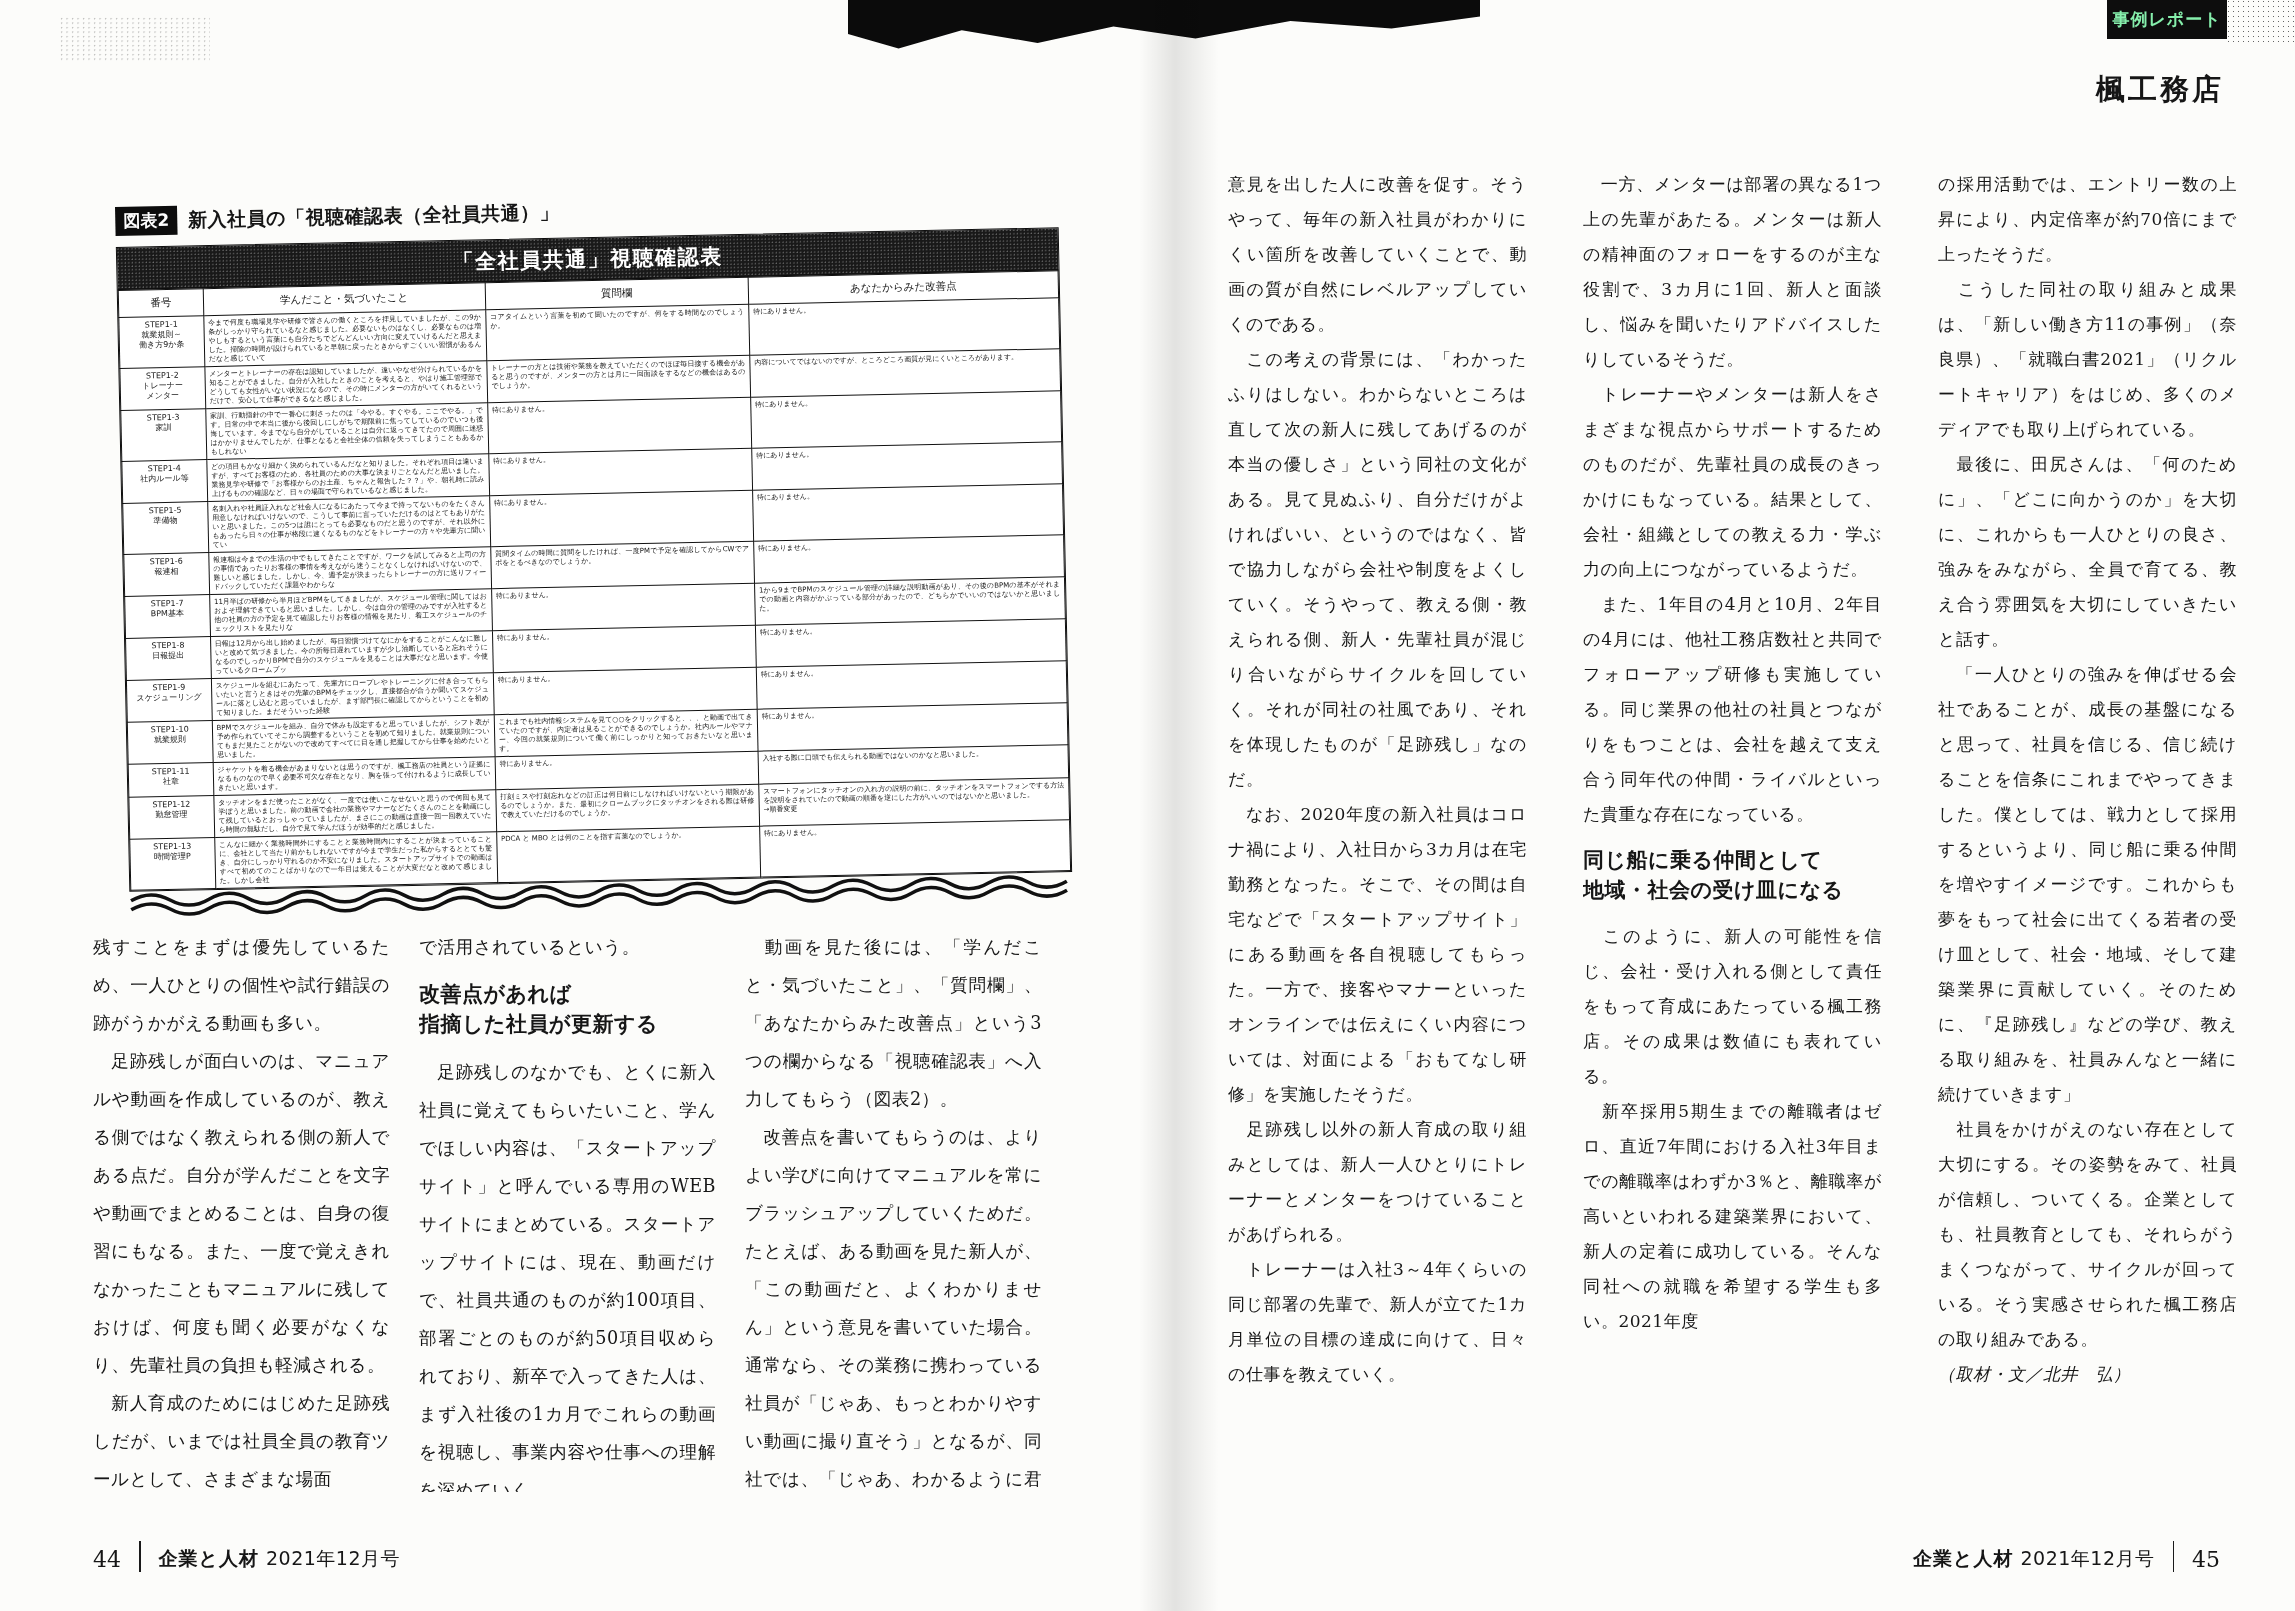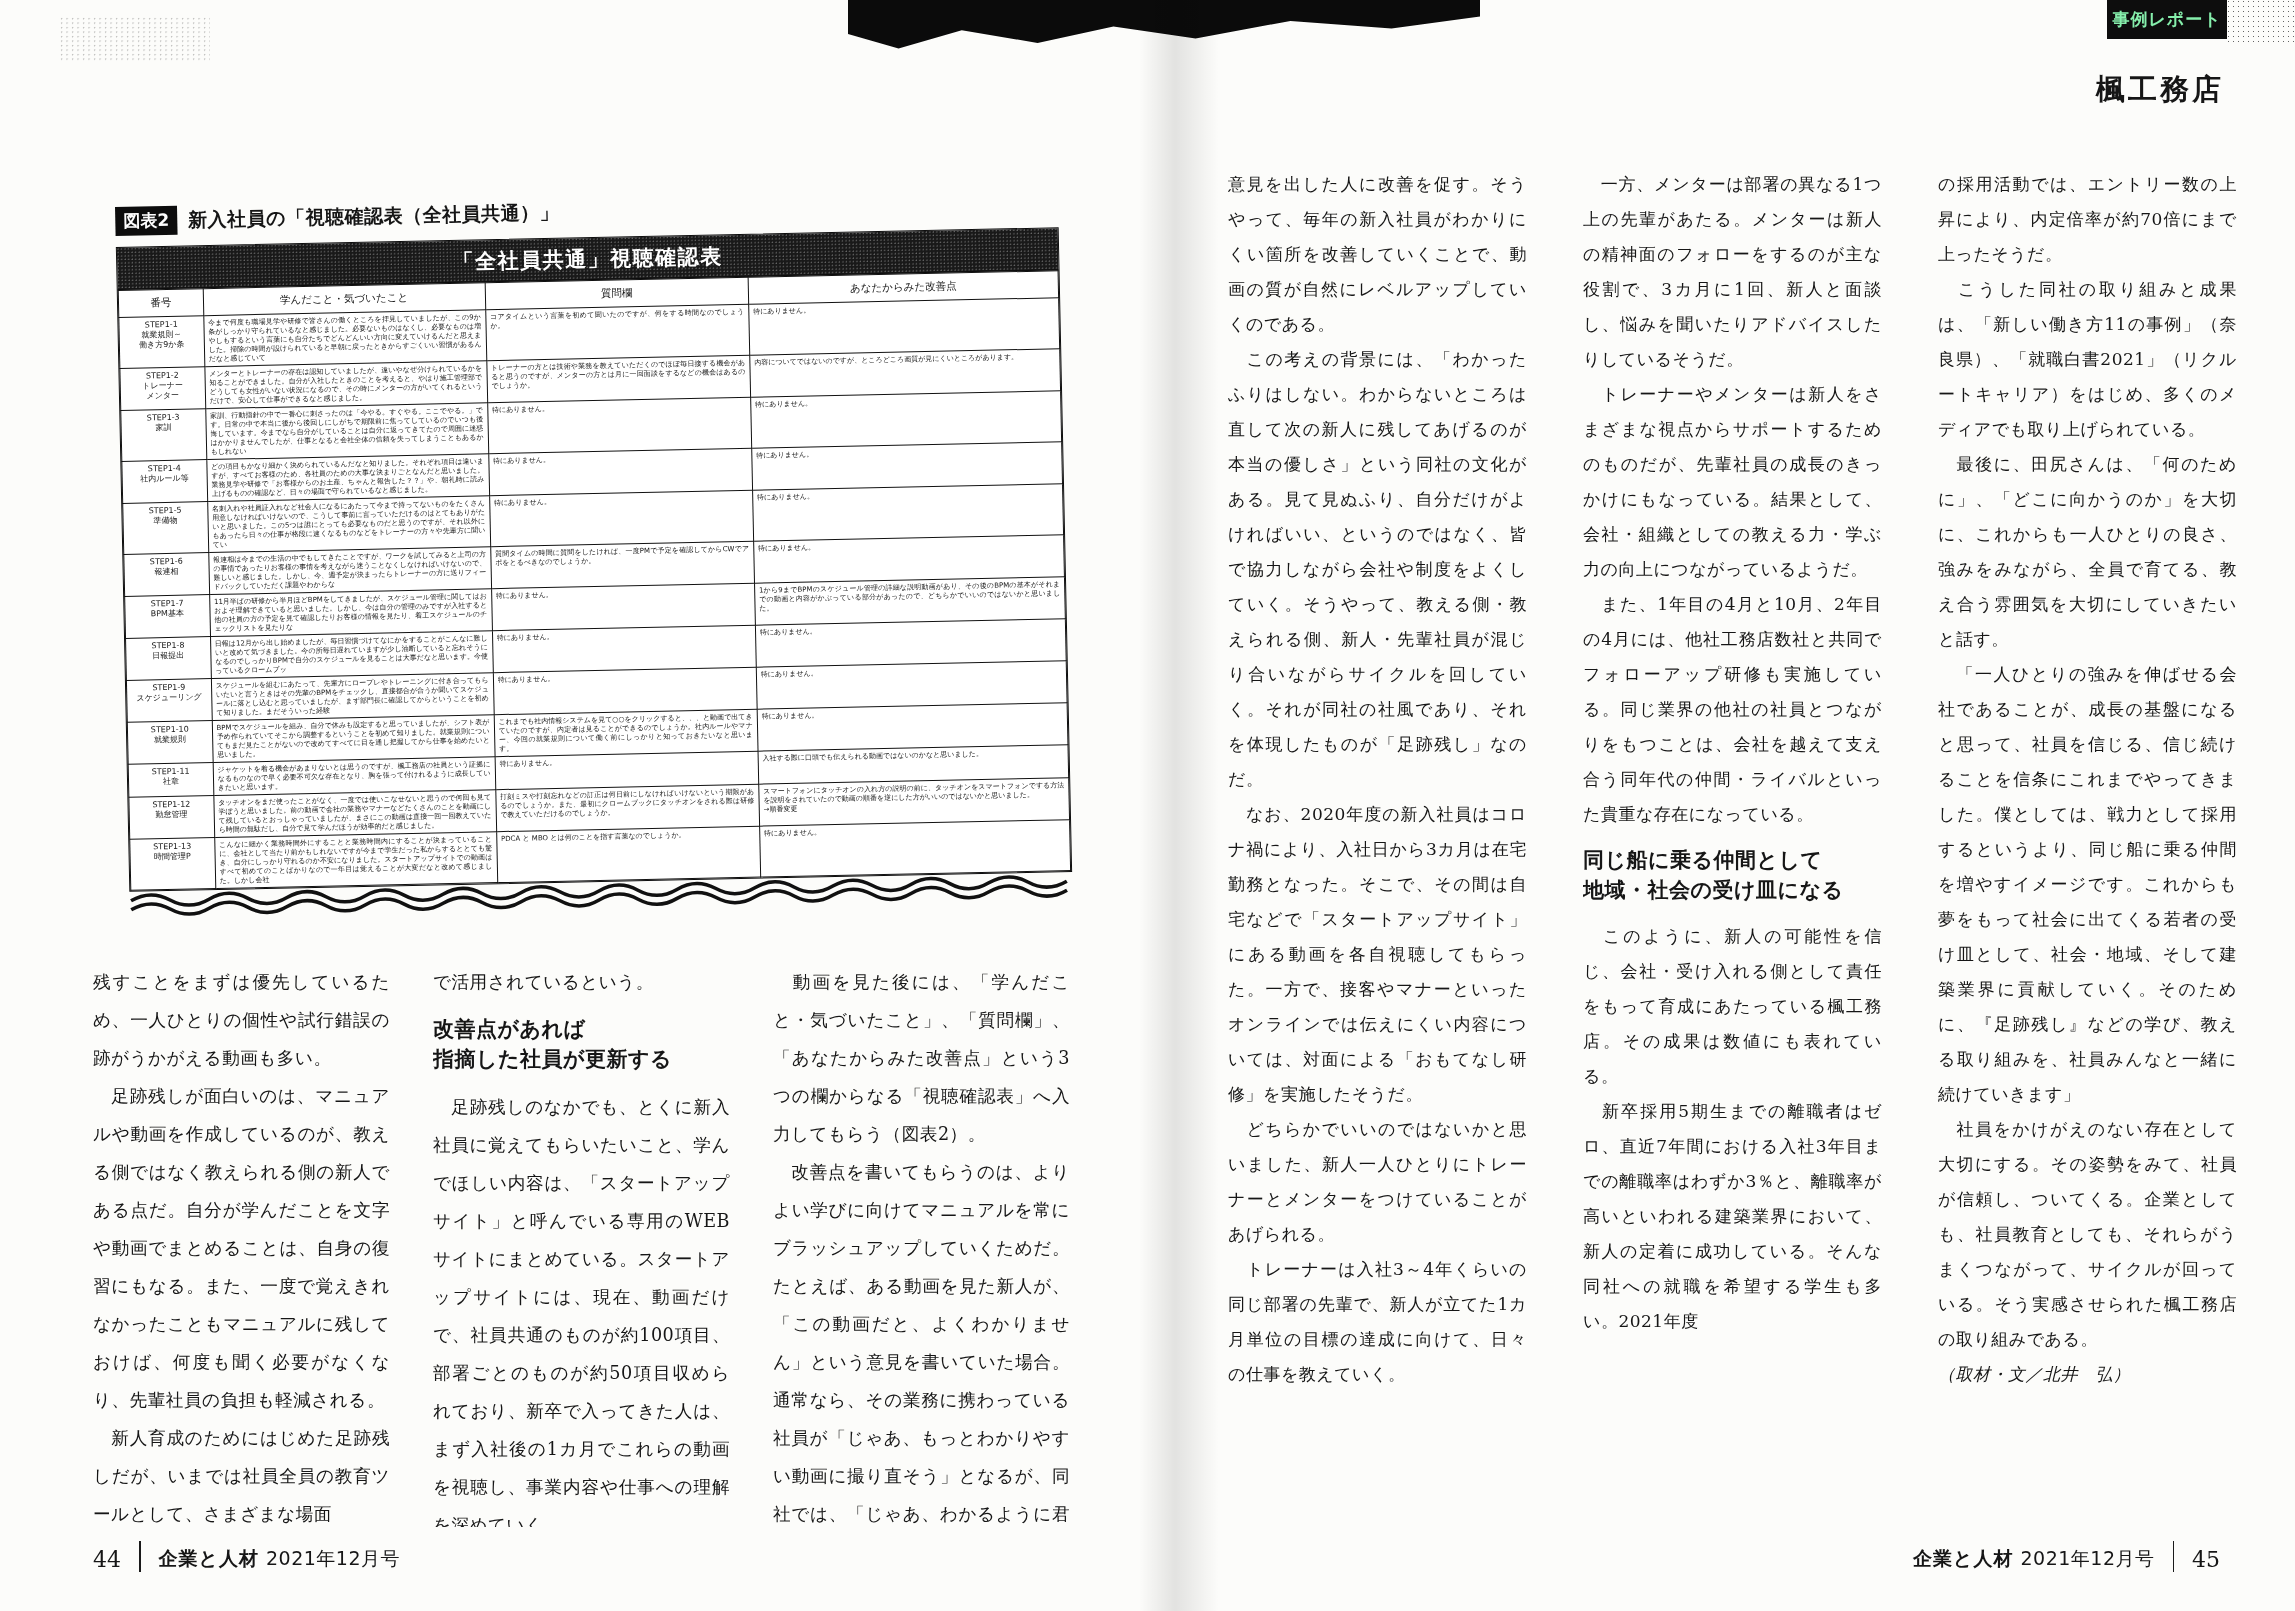--- a/index.html
+++ b/index.html
@@ -35,21 +35,21 @@
      font-family:"DejaVu Sans","Liberation Sans",sans-serif;}
   table.checklist th,table.checklist td{border:1px solid #111;vertical-align:top;padding:2.5px 4px;}
   table.checklist th{font-size:10.5px;font-weight:normal;text-align:center;padding:6px 3px;}
   td.no-cell{text-align:center;font-size:8px;line-height:1.3;white-space:pre-line;vertical-align:middle;padding-top:7px;}
   .clip{max-height:46px;overflow:hidden;font-size:7px;line-height:9px;text-align:justify;white-space:pre-line;}
   .wavy{display:block;margin-top:-2px;}
   
   .cols{position:absolute;display:flex;}
   .col{overflow:hidden;}
   .col p{margin:0;text-align:justify;letter-spacing:0.5px;}
-  .left-cols{left:93px;top:963px;gap:43px;height:564px;}
+  .left-cols{left:93px;top:928px;gap:29px;height:564px;}
   .left-cols .col{width:297px;height:564px;}
   .left-cols .col p{font-size:17.6px;line-height:38px;}
   .right-cols{left:1228px;top:167px;gap:56px;height:1367px;}
   .right-cols .col{width:299px;height:1367px;}
   .right-cols .col p{font-size:17px;line-height:35px;}
   .col-heading{font-family:"DejaVu Sans","Liberation Sans",sans-serif;font-weight:bold;font-size:21px;
      line-height:1.45;white-space:pre-line;margin:13px 0 13px 0;letter-spacing:0.5px;}
   .credit{text-align:right;font-style:italic;}
   
   .footer{position:absolute;top:1541px;display:flex;align-items:flex-end;font-size:19px;}
@@ -295,21 +295,21 @@
       <p>　動画を見た後には、「学んだこと・気づいたこと」、「質問欄」、「あなたからみた改善点」という3つの欄からなる「視聴確認表」へ入力してもらう（図表2）。</p>
       <p>　改善点を書いてもらうのは、よりよい学びに向けてマニュアルを常にブラッシュアップしていくためだ。たとえば、ある動画を見た新人が、「この動画だと、よくわかりません」という意見を書いていた場合。通常なら、その業務に携わっている社員が「じゃあ、もっとわかりやすい動画に撮り直そう」となるが、同社では、「じゃあ、わかるように君がまとめて」と、</p>
     </div>
   </div>
 
   <div class="cols right-cols">
     <div class="col">
       <p>意見を出した人に改善を促す。そうやって、毎年の新入社員がわかりにくい箇所を改善していくことで、動画の質が自然にレベルアップしていくのである。</p>
       <p>　この考えの背景には、「わかったふりはしない。わからないところは直して次の新人に残してあげるのが本当の優しさ」という同社の文化がある。見て見ぬふり、自分だけがよければいい、というのではなく、皆で協力しながら会社や制度をよくしていく。そうやって、教える側・教えられる側、新人・先輩社員が混じり合いながらサイクルを回していく。それが同社の社風であり、それを体現したものが「足跡残し」なのだ。</p>
       <p>　なお、2020年度の新入社員はコロナ禍により、入社日から3カ月は在宅勤務となった。そこで、その間は自宅などで「スタートアップサイト」にある動画を各自視聴してもらった。一方で、接客やマナーといったオンラインでは伝えにくい内容については、対面による「おもてなし研修」を実施したそうだ。</p>
-      <p>　どちらかでいいのではないかと思いました、新人一人ひとりにトレーナーとメンターをつけていることがあげられる。</p>
+      <p>　足跡残し以外の新人育成の取り組みとしては、新人一人ひとりにトレーナーとメンターをつけていることがあげられる。</p>
       <p>　トレーナーは入社3～4年くらいの同じ部署の先輩で、新人が立てた1カ月単位の目標の達成に向けて、日々の仕事を教えていく。</p>
     </div>
     <div class="col">
       <p>　一方、メンターは部署の異なる1つ上の先輩があたる。メンターは新人の精神面のフォローをするのが主な役割で、3カ月に1回、新人と面談し、悩みを聞いたりアドバイスしたりしているそうだ。</p>
       <p>　トレーナーやメンターは新人をさまざまな視点からサポートするためのものだが、先輩社員の成長のきっかけにもなっている。結果として、会社・組織としての教える力・学ぶ力の向上につながっているようだ。</p>
       <p>　また、1年目の4月と10月、2年目の4月には、他社工務店数社と共同でフォローアップ研修も実施している。同じ業界の他社の社員とつながりをもつことは、会社を越えて支え合う同年代の仲間・ライバルといった貴重な存在になっている。</p>
       <div class="col-heading">同じ船に乗る仲間として
 地域・社会の受け皿になる</div>
       <p>　このように、新人の可能性を信じ、会社・受け入れる側として責任をもって育成にあたっている楓工務店。その成果は数値にも表れている。</p>
       <p>　新卒採用5期生までの離職者はゼロ、直近7年間における入社3年目までの離職率はわずか3％と、離職率が高いといわれる建築業界において、新人の定着に成功している。そんな同社への就職を希望する学生も多い。2021年度</p>

